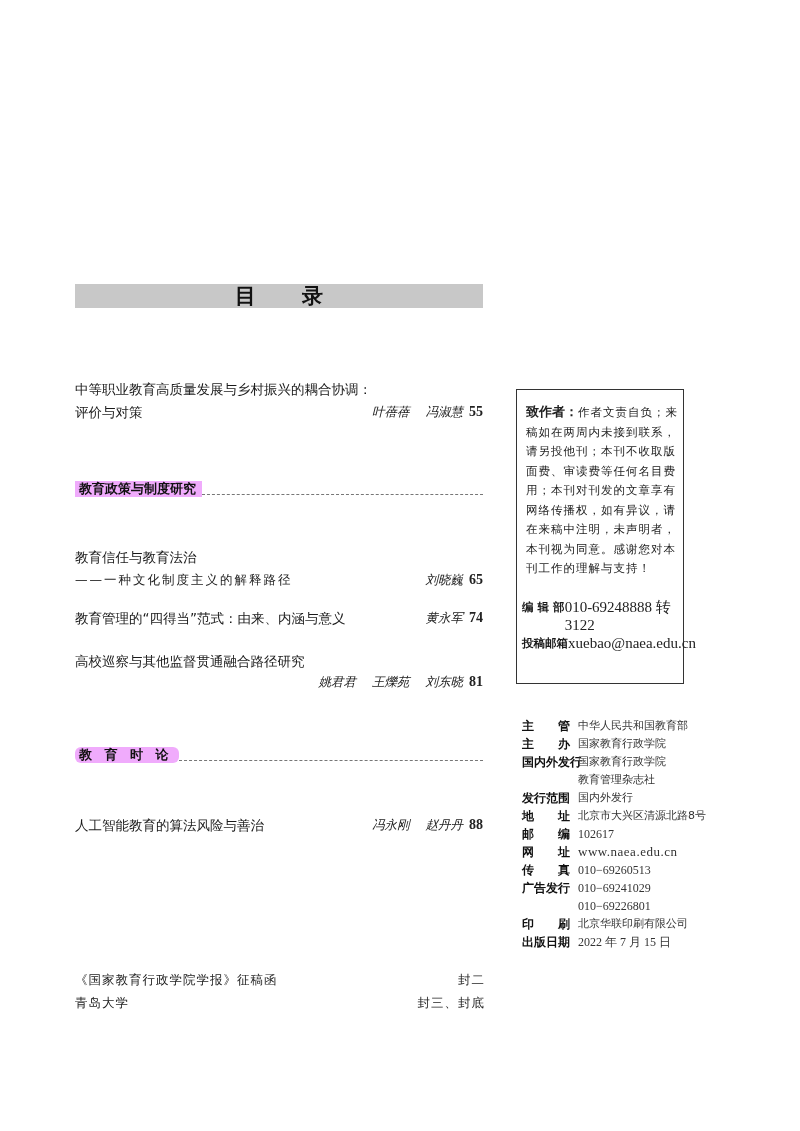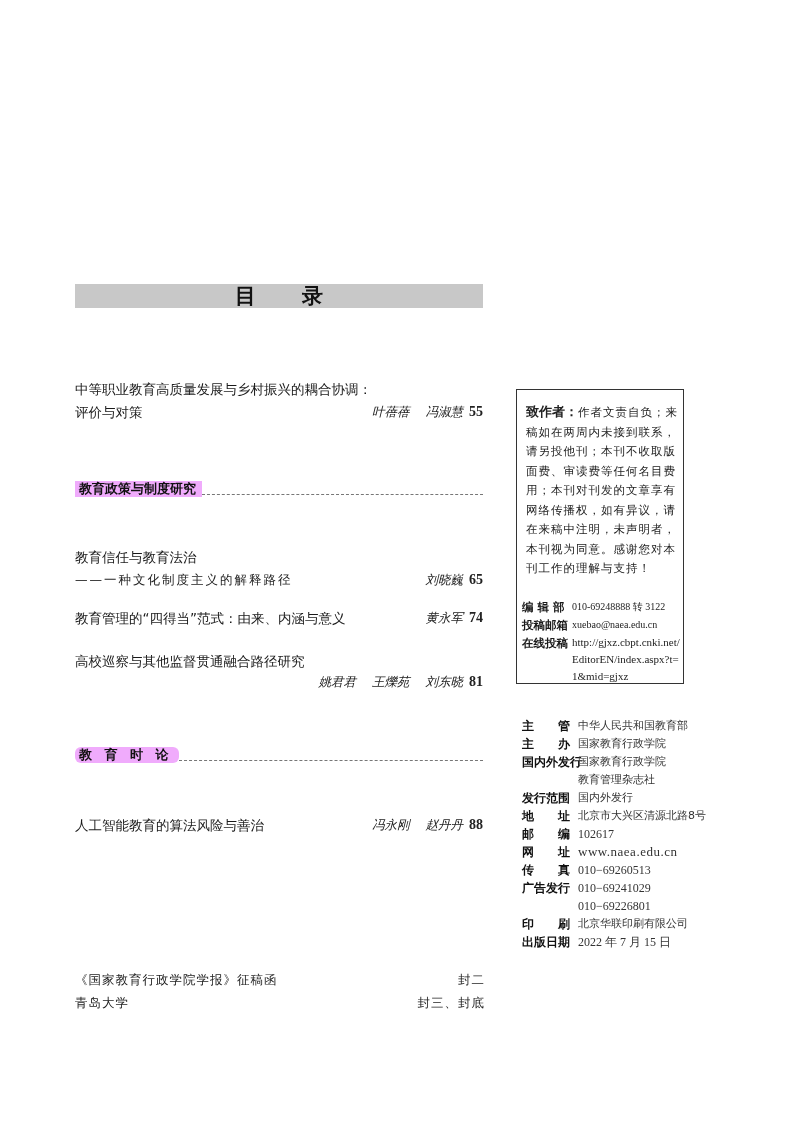--- a/index.html
+++ b/index.html
@@ -34,21 +34,21 @@
       left: 516px; top: 389px; width: 168px; height: 295px; border: 1.5px solid #333;
       box-sizing: border-box;
     }
     .notice-text {
       left: 526px; top: 402px; width: 152px; font-family: "DejaVu Serif", serif;
       font-size: 11.5px; line-height: 19.5px; color: #222; letter-spacing: 1px;
     }
     .notice-text .lead { font-family: "DejaVu Sans", sans-serif; font-weight: bold; font-size: 13px; letter-spacing: 0; }
     .contact-row { display: flex; font-size: 11px; line-height: 18px; }
     .contact-label { width: 50px; font-weight: bold; font-size: 11.5px; white-space: nowrap; }
-    .contact-value { font-family: "Liberation Serif", serif; font-size: 10px; color: #222; }
+    .contact-value { font-family: "Liberation Serif", serif; font-size: 15px; color: #222; }
     .info-row { display: flex; line-height: 18px; }
     .info-label {
       width: 48px; font-size: 12px; font-weight: bold; color: #111;
       display: flex; justify-content: space-between; white-space: nowrap; margin-right: 8px;
     }
     .info-value { font-size: 11px; color: #333; white-space: nowrap; }
     .info-value.serif { font-family: "Liberation Serif", serif; font-size: 12px; }
     .back-row { left: 75px; width: 410px; display: flex; justify-content: space-between;
       font-family: "DejaVu Serif", serif; font-size: 12.5px; color: #222; letter-spacing: 1px; gap: 9px; }
   </style>
@@ -121,24 +121,20 @@
 </div>
 <div class="abs" style="left:522px; top:598px; width:162px;">
   <div class="contact-row">
     <span class="contact-label">编 辑 部</span>
     <span class="contact-value">010-69248888 转 3122</span>
   </div>
   <div class="contact-row">
     <span class="contact-label">投稿邮箱</span>
     <span class="contact-value">xuebao@naea.edu.cn</span>
   </div>
-  <div class="contact-row">
-    <span class="contact-label" style="flex-shrink:0;">在线投稿</span>
-    <span class="contact-value" style="word-break:break-all; width:108px; line-height:17px; font-size:11px;">http://gjxz.cbpt.cnki.net/EditorEN/index.aspx?t=1&amp;mid=gjxz</span>
-  </div>
 </div>
 
 <div class="abs" style="left:522px; top:717px; width:200px;">
   <div class="info-row">
     <span class="info-label">
         <span>主</span>
         <span>管</span>
       </span>
     <span class="info-value">中华人民共和国教育部</span>
   </div>

